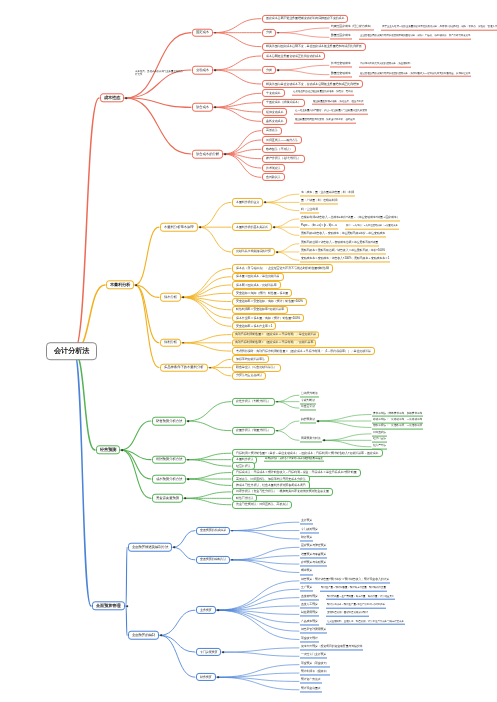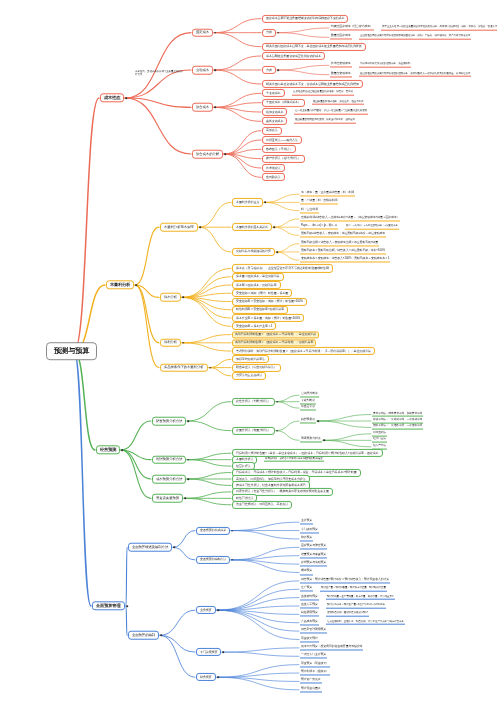--- a/index.html
+++ b/index.html
@@ -187,21 +187,21 @@
       <path d="M160,635.3333333333333 C179.25,635.3333333333333 175.75,652.0952380952381 195,652.0952380952381" fill="none" stroke="#4a82d8" stroke-width="0.85" stroke-linecap="round"></path>
       <path d="M222,652.0952380952381 C264.35,652.0952380952381 256.65,647.9047619047619 299,647.9047619047619" fill="none" stroke="#4a82d8" stroke-width="0.65" stroke-linecap="round"></path>
       <path d="M222,652.0952380952381 C264.35,652.0952380952381 256.65,656.2857142857142 299,656.2857142857142" fill="none" stroke="#4a82d8" stroke-width="0.65" stroke-linecap="round"></path>
       <path d="M160,635.3333333333333 C179.25,635.3333333333333 175.75,677.2380952380952 195,677.2380952380952" fill="none" stroke="#4a82d8" stroke-width="0.85" stroke-linecap="round"></path>
       <path d="M217,677.2380952380952 C262.1,677.2380952380952 253.9,664.6666666666667 299,664.6666666666667" fill="none" stroke="#4a82d8" stroke-width="0.65" stroke-linecap="round"></path>
       <path d="M217,677.2380952380952 C262.1,677.2380952380952 253.9,673.047619047619 299,673.047619047619" fill="none" stroke="#4a82d8" stroke-width="0.65" stroke-linecap="round"></path>
       <path d="M217,677.2380952380952 C262.1,677.2380952380952 253.9,681.4285714285716 299,681.4285714285716" fill="none" stroke="#4a82d8" stroke-width="0.65" stroke-linecap="round"></path>
       <path d="M217,677.2380952380952 C262.1,677.2380952380952 253.9,689.8095238095239 299,689.8095238095239" fill="none" stroke="#4a82d8" stroke-width="0.65" stroke-linecap="round"></path>
     </svg>
   <div id="nodes">
-      <div class="node root" style="left: 46px; top: 351px;">预测与预算</div>
+      <div class="node root" style="left: 46px; top: 351px;">会计分析法</div>
       <div class="node c-red lvl1 box" style="left: 100px; top: 98px;">成本性态</div>
       <div class="dot" style="left: 126px; top: 98px;"></div>
       <div class="node c-red lvl2 box" style="left: 192px; top: 32.6667px;">固定成本</div>
       <div class="dot" style="left: 215px; top: 32.6667px;"></div>
       <div class="node c-red lvl3 box" style="left: 262px; top: 18.6667px;">固定成本总额不受业务量增减变动影响而保持固定不变的成本</div>
       <div class="node c-red lvl3 box" style="left: 262px; top: 32.6667px;">分类</div>
       <div class="dot" style="left: 278px; top: 32.6667px;"></div>
       <div class="node c-red s2 leaf" style="left: 330px; top: 28px;">约束性固定成本（经营能力成本）</div>
       <div class="node leaf c-red s4" style="left: 381px; top: 28px;">属于企业为维持一定的业务量所必须负担的最低成本，具有很大的强制性，例如：折旧费、保险费、管理人员基本工资等</div>
       <div class="node c-red s2 leaf" style="left: 330px; top: 37.3333px;">酌量性固定成本</div>

